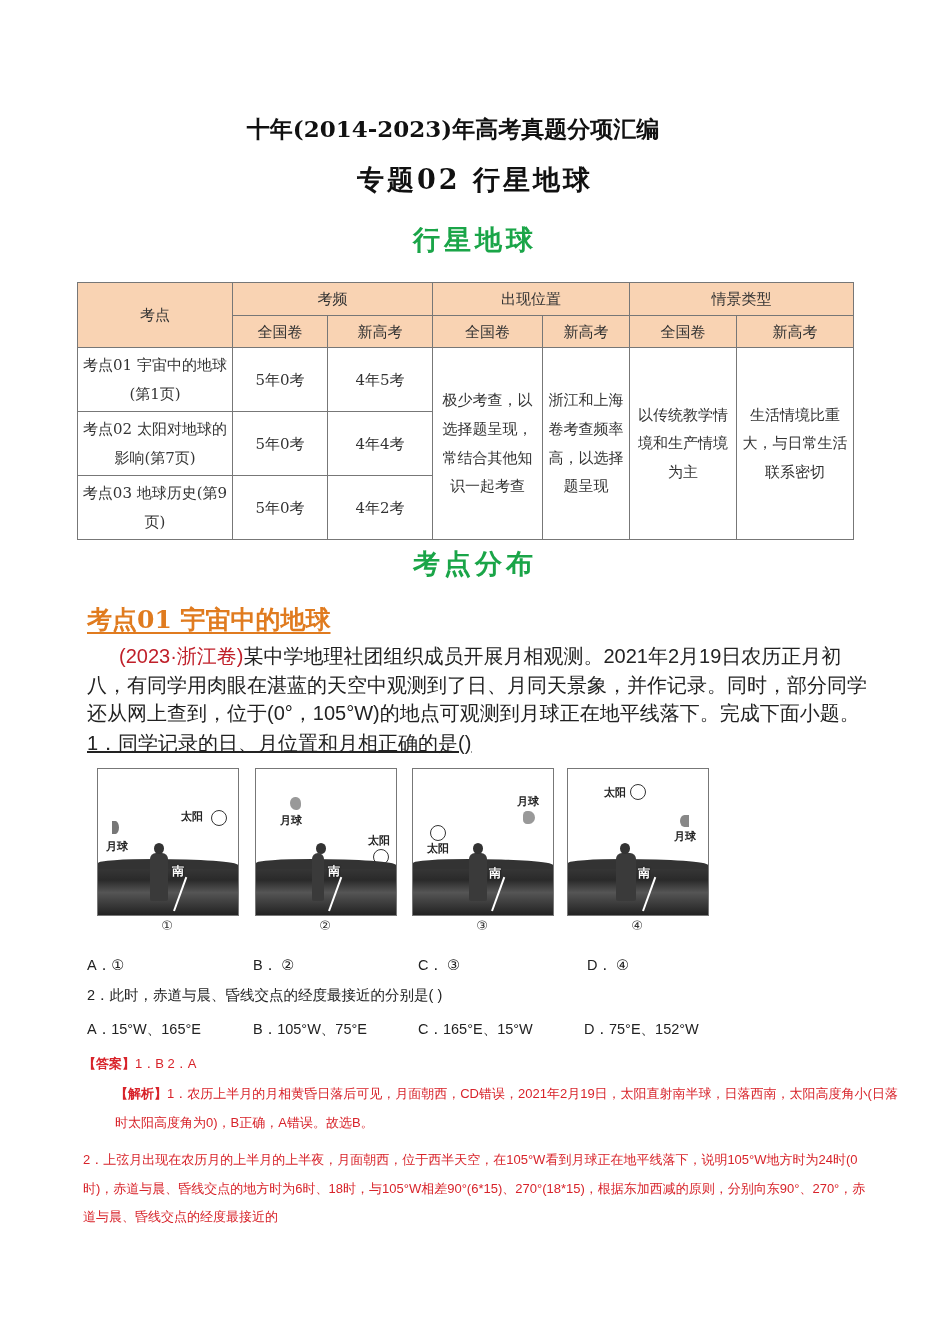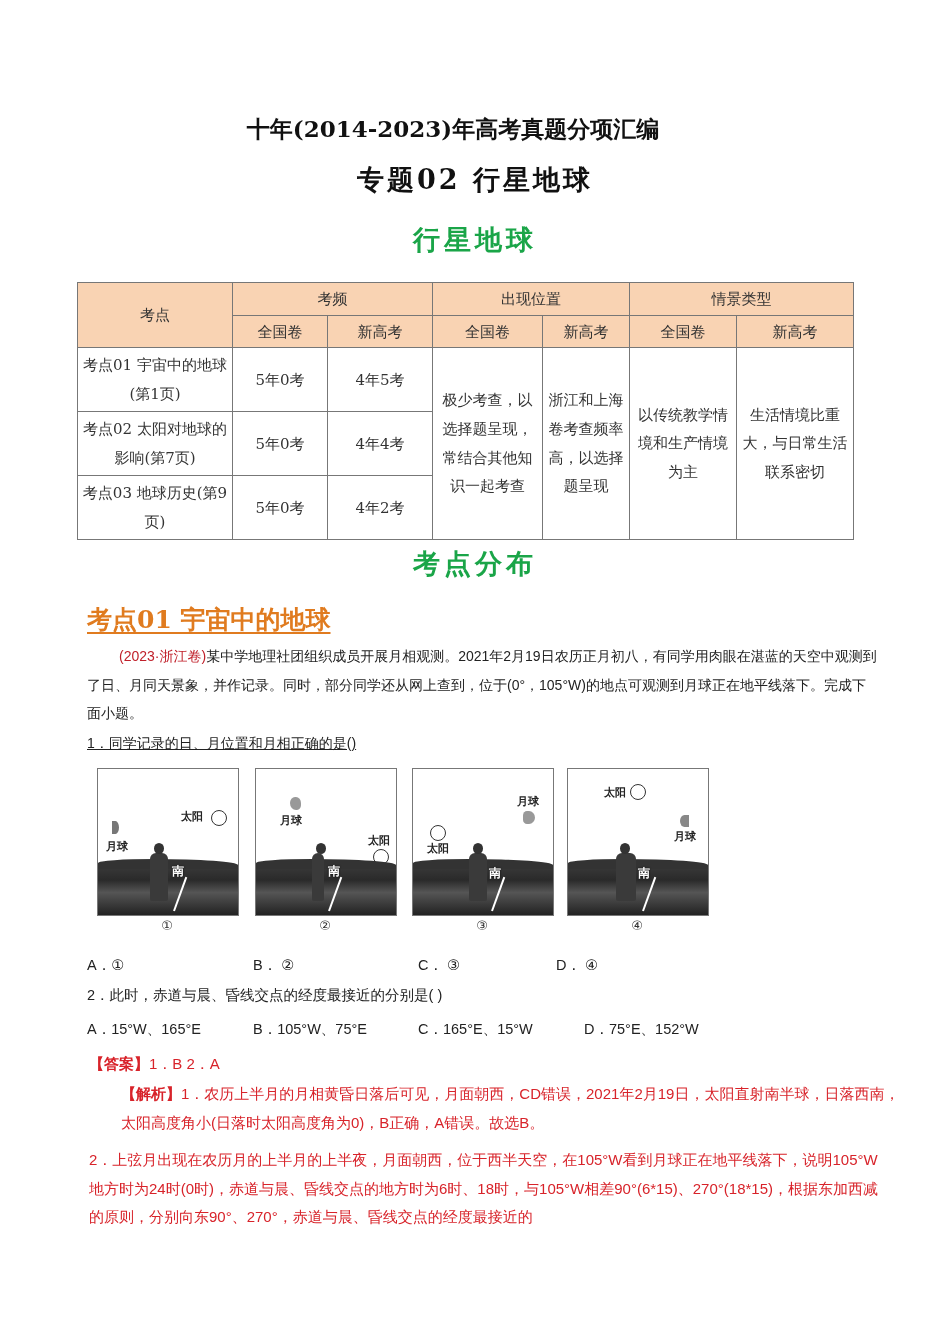--- a/index.html
+++ b/index.html
@@ -20,21 +20,21 @@
          padding: 0 4px; line-height: 30px; color: #333; font-weight: normal; }
   table.summary th { background: #f9d3b3; font-family: "DejaVu Sans", "Liberation Sans", sans-serif; font-size: 15px; }
   table.summary tr.h1 th { height: 32px; }
   table.summary tr.h2 th { height: 31px; }
   table.summary tr.r td { height: 63px; }
   table.summary td.multi { line-height: 28.6px; font-size: 15px; }
 
   .kp-title { position: absolute; top: 603px; left: 87px; font-size: 25px; font-weight: bold; color: #e07b1f;
          text-decoration: underline; text-underline-offset: 4px; text-decoration-thickness: 2px; }
 
-  .body-text { position: absolute; left: 87px; width: 790px; font-size: 14px; line-height: 28.5px;
+  .body-text { position: absolute; left: 87px; width: 790px; font-size: 20px; line-height: 28.5px;
          font-family: "Liberation Sans", "DejaVu Sans", sans-serif; color: #222; }
   .intro { top: 642px; text-indent: 32px; }
   .src { color: #c0202a; }
   .q1 { top: 729px; text-decoration: underline; }
 
   .figs { position: absolute; top: 768px; left: 97px; width: 620px; height: 170px; }
   .fig { position: absolute; top: 0; width: 140px; height: 146px; border: 1px solid #777; background: #fff; overflow: hidden; }
   .fig .ground { position: absolute; left: 0; bottom: 0; width: 100%; height: 50px;
          background: linear-gradient(180deg, #3a3a3a 0%, #2a2a2a 30%, #555 55%, #222 100%); }
   .fig .ground::before { content: ""; position: absolute; left: 0; top: -6px; width: 100%; height: 10px;
@@ -50,21 +50,21 @@
   .fig-num { position: absolute; top: 150px; width: 140px; text-align: center; font-size: 13px; color: #333;
          font-family: "DejaVu Sans", sans-serif; }
 
   .opts { position: absolute; left: 87px; width: 790px; font-size: 14.5px;
          font-family: "Liberation Sans", "DejaVu Sans", sans-serif; color: #222; height: 28px; }
   .opts span { position: absolute; top: 0; }
   .o1 { top: 956px; }
   .q2 { top: 986px; }
   .o2 { top: 1020px; }
 
-  .ans { position: absolute; left: 89px; width: 790px; font-size: 15px; line-height: 28.5px;
+  .ans { position: absolute; left: 83px; width: 790px; font-size: 13px; line-height: 28.5px;
          font-family: "Liberation Sans", "DejaVu Sans", sans-serif; color: #d8232a; }
   .ans1 { top: 1050px; }
   .ana1 { top: 1080px; margin-left: 32px; }
   .ana2 { top: 1146px; }
   .bracket { color: #d8232a; font-weight: bold; }
 </style>
 </head>
 <body>
 
 <div class="page-title">十年(2014-2023)年高考真题分项汇编</div>
@@ -174,21 +174,21 @@
     <div class="arrow" style="left:74px"></div>
     <div class="south" style="left:70px;top:96px">南</div>
   </div>
   <div class="fig-num" style="left:470px">④</div>
 </div>
 
 <div class="opts o1">
   <span style="left:0">A．①</span>
   <span style="left:166px">B．  ②</span>
   <span style="left:331px">C．  ③</span>
-  <span style="left:469px">D．  ④</span>
+  <span style="left:500px">D．  ④</span>
 </div>
 
 <div class="opts q2">2．此时，赤道与晨、昏线交点的经度最接近的分别是(   )</div>
 
 <div class="opts o2">
   <span style="left:0">A．15°W、165°E</span>
   <span style="left:166px">B．105°W、75°E</span>
   <span style="left:331px">C．165°E、15°W</span>
   <span style="left:497px">D．75°E、152°W</span>
 </div>

